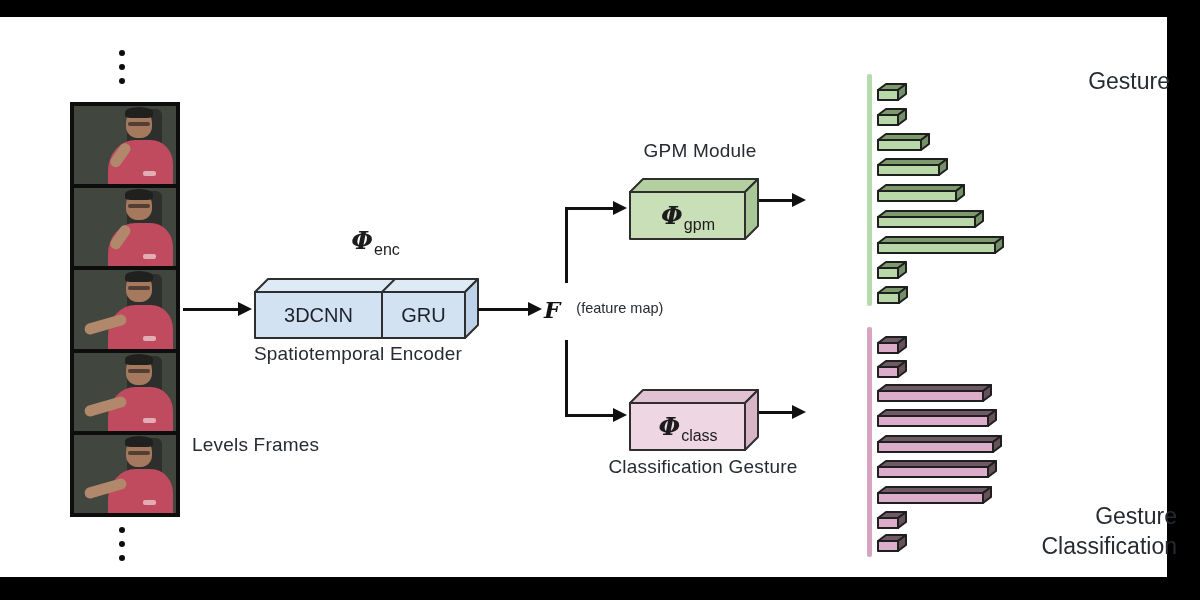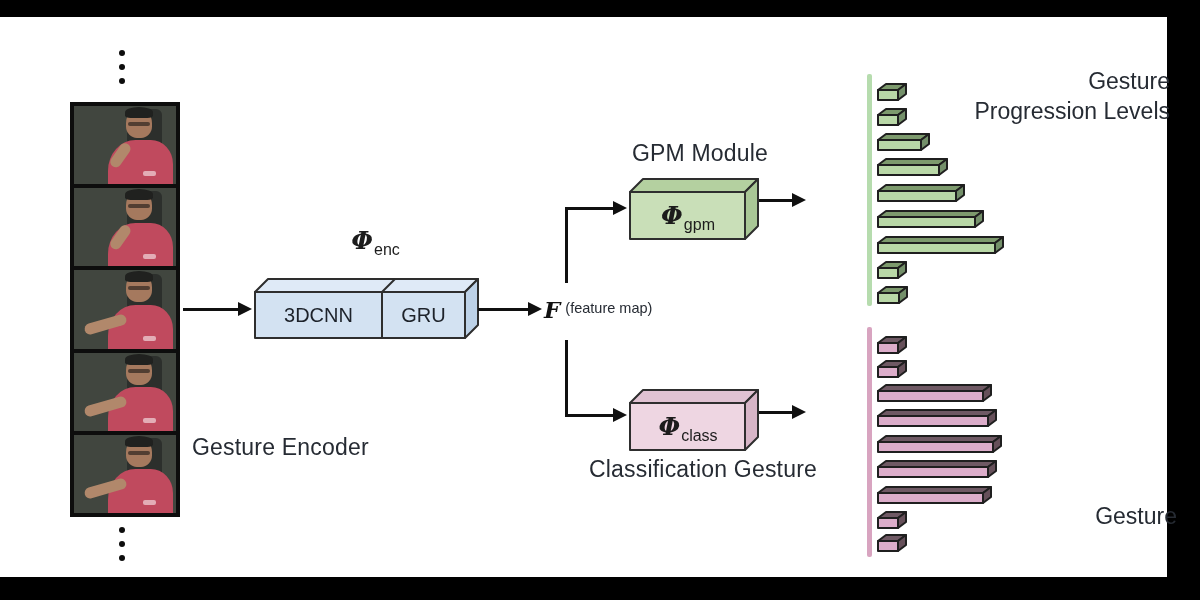--- a/index.html
+++ b/index.html
@@ -1,20 +1,20 @@
 <!DOCTYPE html>
 <html style="--enc-front: #d3e2f2; --enc-top: #dfeaf7; --enc-side: #bdd2e8; --gpm-front: #c9dfb8; --gpm-top: #b4d0a0; --gpm-side: #a9c796; --cls-front: #eed6e2; --cls-top: #e0c2d2; --cls-side: #d7b5c7; --axis-green: #b6dcae; --axis-pink: #d8a4c0;"><head>
 <meta charset="utf-8">
 <style>
   html,body{margin:0;padding:0;background:#000;}
   .canvas{position:relative;width:1200px;height:600px;background:#000;overflow:hidden;
           font-family:"Liberation Sans",sans-serif;color:#262b33;}
   .paper{position:absolute;left:0;top:17px;width:1167px;height:560px;background:#ffffff;}
   .abs{position:absolute;}
-  .lbl{color:#262b33;font-size:23px;letter-spacing:.2px;}
+  .lbl{color:#262b33;font-size:19px;letter-spacing:.2px;}
   .center{text-align:center;}
 
   
   .dots{display:flex;flex-direction:column;align-items:center;gap:8px;}
   .dots span{width:6px;height:6px;border-radius:50%;background:#0d0d0d;}
 
   
   .strip{left:70px;top:85px;width:110px;height:415px;background:#0d0d0d;padding:4px;
          box-sizing:border-box;display:flex;flex-direction:column;gap:4px;}
   .frame{position:relative;flex:1;background:#41463f;overflow:hidden;}
@@ -35,21 +35,21 @@
       border-bottom:7px solid transparent;border-left:14px solid #101010;}
 
   
   .boxsvg polygon,.boxsvg line{stroke:#2e2e2e;stroke-width:2;stroke-linejoin:round;}
   .phiwrap{display:flex;align-items:center;justify-content:center;}
   .phi{font-family:"DejaVu Serif",serif;font-style:italic;font-weight:bold;font-size:25px;color:#1c1c1c;}
   .phisub{font-size:16px;color:#1c1c1c;position:relative;top:9px;left:1px;}
   .compartment{display:flex;align-items:center;justify-content:center;font-size:20px;color:#1d222a;}
 
   .fsym{font-family:"DejaVu Serif",serif;font-style:italic;font-weight:bold;font-size:23px;color:#111;}
-  .fnote{font-size:14.5px;color:#262b33;margin-left:5px;position:relative;top:-2px;}
+  .fnote{font-size:14.5px;color:#262b33;margin-left:16px;position:relative;top:-2px;}
 
   
   .axisline{position:absolute;border-radius:2px;}
   .title2{line-height:30px;font-size:23px;color:#262b33;text-align:right;}
 </style>
 </head>
 <body>
 
 <div class="canvas">
   <div class="paper"></div>
@@ -117,39 +117,40 @@
         </div>
     </div>
   </div>
 
   <div class="abs dots" style="left:119px;top:527px;">
     <span></span>
       <span></span>
       <span></span>
   </div>
 
-  <div class="abs lbl" style="left:192px;top:434px;">Gesture Encoder</div>
+  <div class="abs lbl" style="left:192px;top:434px;">Levels Frames</div>
 
   <div class="hline" style="left:183px;top:308px;width:55px;"></div>
   <div class="ah" style="left:238px;top:302px;"></div>
 
   <div class="abs phiwrap" style="left:300px;top:226px;width:150px;">
     <span class="phi">Φ</span>
       <span class="phisub">enc</span>
   </div>
 
   <svg class="abs boxsvg" style="left:254px;top:278px;" width="226" height="62">
     <polygon points="1,14 14,1 224,1 211,14" style="fill:var(--enc-top)"></polygon>
     <polygon points="211,14 224,1 224,47 211,60" style="fill:var(--enc-side)"></polygon>
     <polygon points="1,14 211,14 211,60 1,60" style="fill:var(--enc-front)"></polygon>
     <line x1="128" y1="14" x2="128" y2="60"></line>
     <line x1="128" y1="14" x2="141" y2="1"></line>
   </svg>
   <div class="abs compartment" style="left:255px;top:292px;width:127px;height:46px;text-align:center;">3DCNN</div>
   <div class="abs compartment" style="left:382px;top:292px;width:83px;height:46px;">GRU</div>
+  <div class="abs lbl center" style="left:228px;top:343px;width:260px;">Spatiotemporal Encoder</div>
 
   <div class="hline" style="left:478px;top:308px;width:50px;"></div>
   <div class="ah" style="left:528px;top:302px;"></div>
 
   <div class="abs" style="left:544px;top:296px;display:flex;align-items:center;">
     <span class="fsym">F</span>
     <span class="fnote">(feature map)</span>
   </div>
 
   <div class="vline" style="left:565px;top:209px;height:74px;"></div>
@@ -211,21 +212,20 @@
       <polygon points="2,165 119,165 119,175 2,175" style="fill:#b9d8a7;stroke:#1f1f1f;stroke-width:2;stroke-linejoin:round;"></polygon>
       <polygon points="2,190 10,184 30,184 22,190" style="fill:#7d9a6d;stroke:#1f1f1f;stroke-width:2;stroke-linejoin:round;"></polygon>
       <polygon points="22,190 30,184 30,194 22,200" style="fill:#74906a;stroke:#1f1f1f;stroke-width:2;stroke-linejoin:round;"></polygon>
       <polygon points="2,190 22,190 22,200 2,200" style="fill:#b9d8a7;stroke:#1f1f1f;stroke-width:2;stroke-linejoin:round;"></polygon>
       <polygon points="2,215 10,209 31,209 23,215" style="fill:#7d9a6d;stroke:#1f1f1f;stroke-width:2;stroke-linejoin:round;"></polygon>
       <polygon points="23,215 31,209 31,219 23,225" style="fill:#74906a;stroke:#1f1f1f;stroke-width:2;stroke-linejoin:round;"></polygon>
       <polygon points="2,215 23,215 23,225 2,225" style="fill:#b9d8a7;stroke:#1f1f1f;stroke-width:2;stroke-linejoin:round;"></polygon>
     </svg>
   <div class="abs title2 center" style="left:920px;top:66px;width:250px;">
     <div>Gesture</div>
-    <div>Progression Levels</div>
   </div>
 
   <div class="axisline" style="left:867px;top:327px;width:5px;height:230px;background:var(--axis-pink);"></div>
   <svg class="abs" style="left:876px;top:331px;" width="140" height="226">
       <polygon points="2,12 10,6 30,6 22,12" style="fill:#6f5964;stroke:#1f1f1f;stroke-width:2;stroke-linejoin:round;"></polygon>
       <polygon points="22,12 30,6 30,16 22,22" style="fill:#66505a;stroke:#1f1f1f;stroke-width:2;stroke-linejoin:round;"></polygon>
       <polygon points="2,12 22,12 22,22 2,22" style="fill:#dcadca;stroke:#1f1f1f;stroke-width:2;stroke-linejoin:round;"></polygon>
       <polygon points="2,36 10,30 30,30 22,36" style="fill:#6f5964;stroke:#1f1f1f;stroke-width:2;stroke-linejoin:round;"></polygon>
       <polygon points="22,36 30,30 30,40 22,46" style="fill:#66505a;stroke:#1f1f1f;stroke-width:2;stroke-linejoin:round;"></polygon>
       <polygon points="2,36 22,36 22,46 2,46" style="fill:#dcadca;stroke:#1f1f1f;stroke-width:2;stroke-linejoin:round;"></polygon>
@@ -246,14 +246,15 @@
       <polygon points="2,162 107,162 107,172 2,172" style="fill:#dcadca;stroke:#1f1f1f;stroke-width:2;stroke-linejoin:round;"></polygon>
       <polygon points="2,187 10,181 30,181 22,187" style="fill:#6f5964;stroke:#1f1f1f;stroke-width:2;stroke-linejoin:round;"></polygon>
       <polygon points="22,187 30,181 30,191 22,197" style="fill:#66505a;stroke:#1f1f1f;stroke-width:2;stroke-linejoin:round;"></polygon>
       <polygon points="2,187 22,187 22,197 2,197" style="fill:#dcadca;stroke:#1f1f1f;stroke-width:2;stroke-linejoin:round;"></polygon>
       <polygon points="2,210 10,204 30,204 22,210" style="fill:#6f5964;stroke:#1f1f1f;stroke-width:2;stroke-linejoin:round;"></polygon>
       <polygon points="22,210 30,204 30,214 22,220" style="fill:#66505a;stroke:#1f1f1f;stroke-width:2;stroke-linejoin:round;"></polygon>
       <polygon points="2,210 22,210 22,220 2,220" style="fill:#dcadca;stroke:#1f1f1f;stroke-width:2;stroke-linejoin:round;"></polygon>
     </svg>
   <div class="abs title2 center" style="left:927px;top:501px;width:250px;">
     <div>Gesture</div>
+    <div>Classification</div>
   </div>
 </div>
 
 </body></html>

